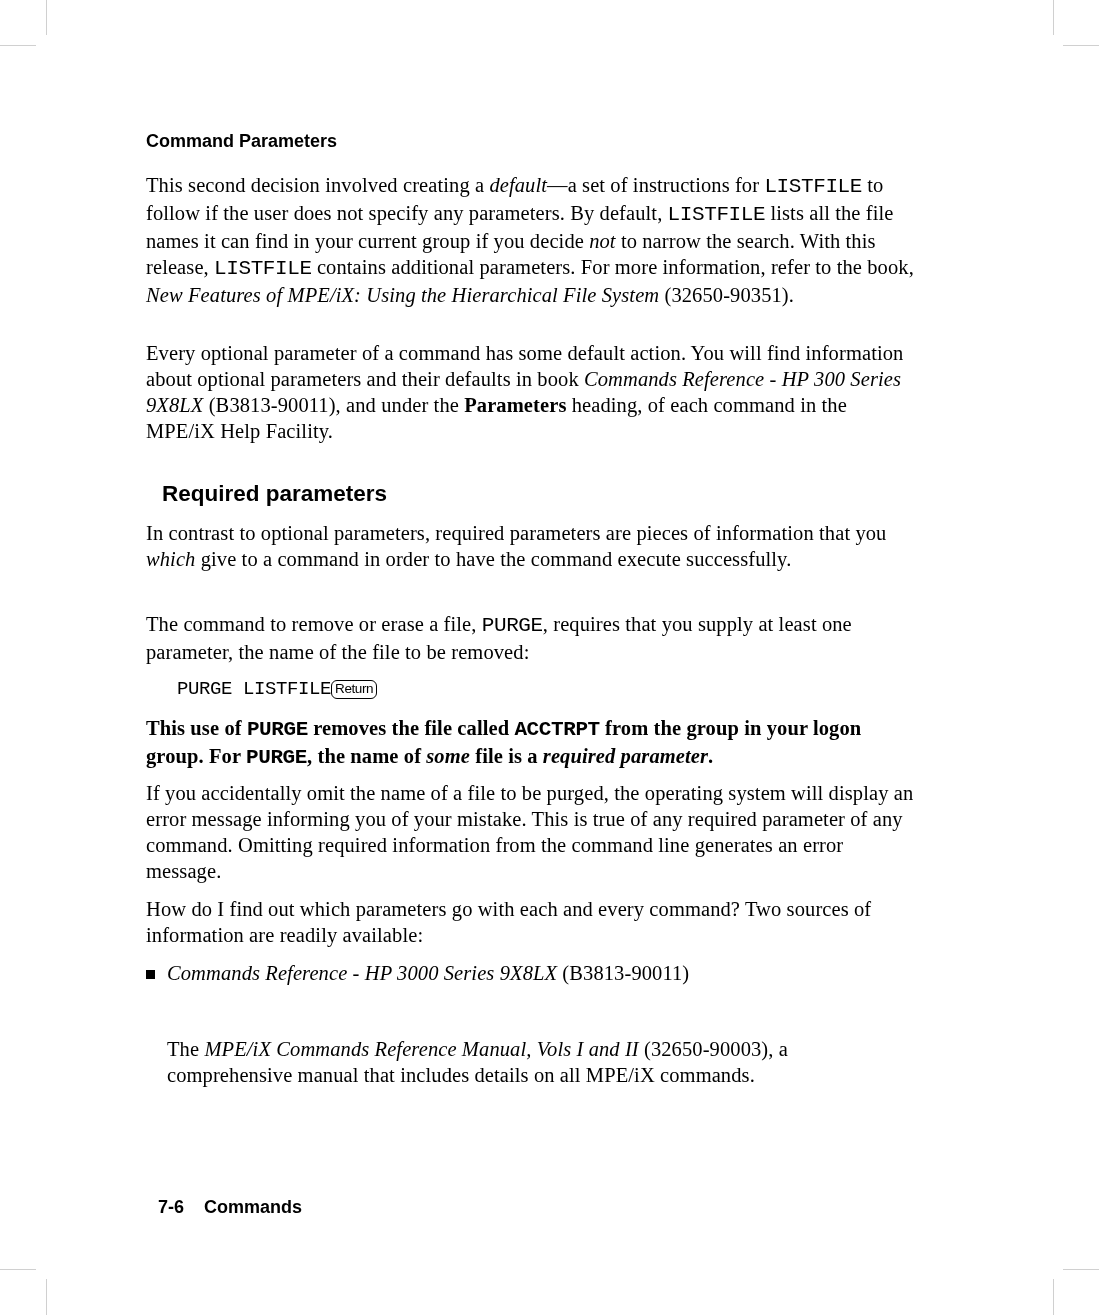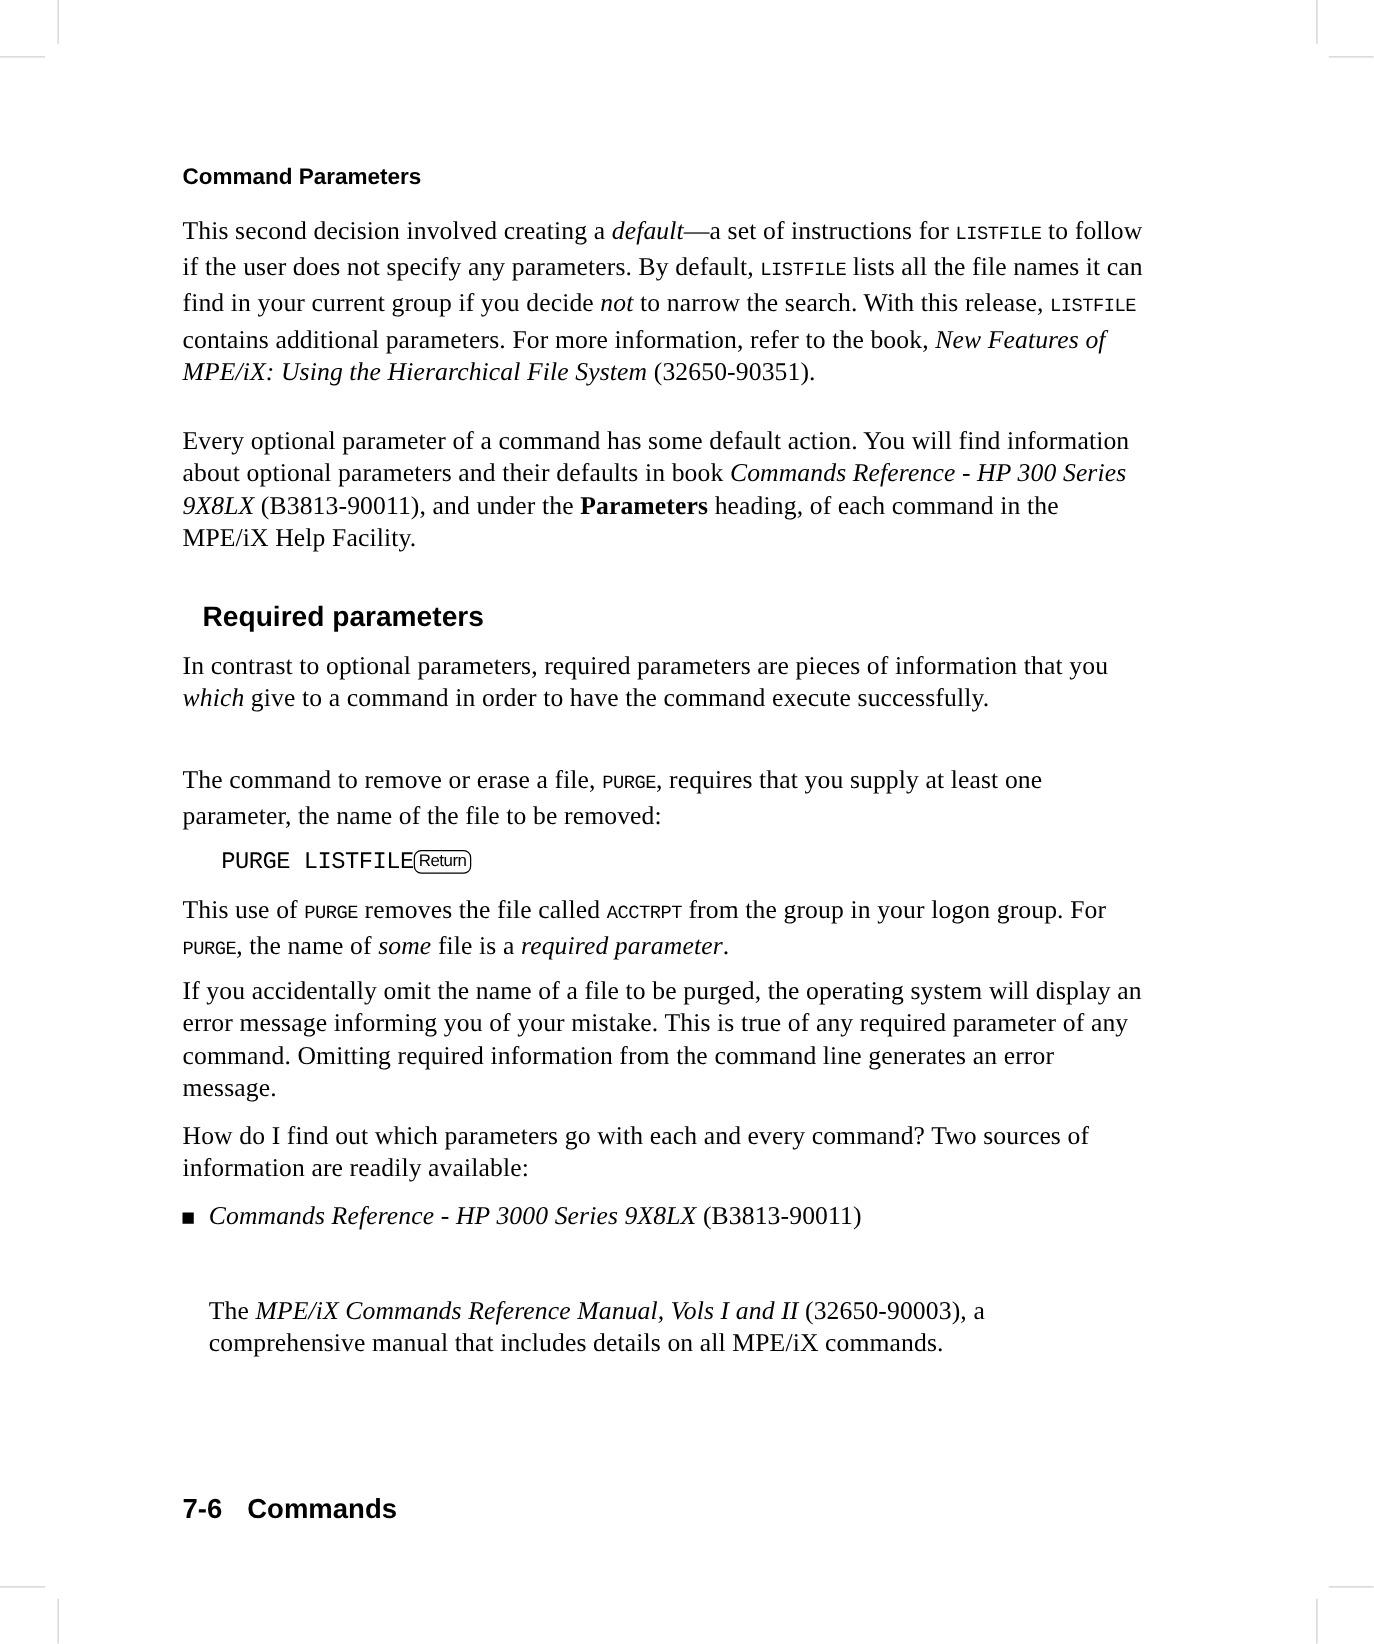--- a/index.html
+++ b/index.html
@@ -1,30 +1,30 @@
 <!DOCTYPE html>
 <html><head>
 <meta charset="utf-8">
 <style>
   html, body { margin: 0; padding: 0; background: #ffffff; }
   body { width: 1099px; height: 1315px; position: relative; overflow: hidden; color: #000; }
   .crop { position: absolute; background: #d0d0d0; }
   .page { position: absolute; left: 146px; top: 0; width: 770px; }
   .serif { font-family: "Liberation Serif", "DejaVu Serif", serif; font-size: 20.5px; line-height: 26px; letter-spacing: 0.1px; }
-  .mono { font-family: "Liberation Mono", "DejaVu Sans Mono", monospace; font-size: 15px; letter-spacing: -0.4px; }
+  .mono { font-family: "Liberation Mono", "DejaVu Sans Mono", monospace; font-size: 21px; letter-spacing: -0.4px; }
   .sans-bold { font-family: "Liberation Sans", "DejaVu Sans", sans-serif; font-weight: bold; }
   h1.section-label { position: absolute; top: 130px; left: 0; margin: 0; font-size: 18px; line-height: 22px; }
   h2.subsection { position: absolute; top: 480px; left: 16px; margin: 0; font-size: 22.5px; line-height: 28px; }
   p { margin: 0; position: absolute; left: 0; width: 770px; }
   .code-line { position: absolute; left: 31px; top: 678px; font-size: 19px; }
   .key { display: inline-block; font-family: "Liberation Sans", "DejaVu Sans", sans-serif; font-size: 13.5px; line-height: 16px; border: 1.5px solid #000; border-radius: 6px; padding: 0 3px 1px 3px; vertical-align: 1px; margin-left: 0; }
   ul.bullets { list-style: none; margin: 0; padding: 0; position: absolute; left: 0; top: 960px; width: 770px; }
   ul.bullets li { position: relative; padding-left: 21px; height: 38px; }
   .bullet { position: absolute; left: 0; top: 10px; width: 9px; height: 9px; background: #000; }
-  .footer { position: absolute; top: 1196px; left: 0; font-size: 22px; line-height: 22px; }
+  .footer { position: absolute; top: 1196px; left: 12px; font-size: 18px; line-height: 22px; }
   .footer .sep { display: inline-block; width: 20px; }
 </style>
 </head>
 <body>
 
 <div class="crop" style="left:46px;top:0;width:1px;height:35px;"></div>
 <div class="crop" style="left:0;top:45px;width:36px;height:1px;"></div>
 <div class="crop" style="left:1053px;top:0;width:1px;height:35px;"></div>
 <div class="crop" style="left:1063px;top:45px;width:36px;height:1px;"></div>
 <div class="crop" style="left:0;top:1269px;width:36px;height:1px;"></div>
@@ -51,21 +51,21 @@
   </p>
 
   <p class="serif" style="top:611px;">
     <span>The command to remove or erase a file, </span><span class="mono">PURGE</span><span>, requires that you supply at least one parameter, the name of the file to be removed:</span>
   </p>
 
   <div class="code-line mono">
     <span>PURGE LISTFILE</span><span class="key">Return</span>
   </div>
 
-  <p class="serif" style="top:715px;">
+  <p class="serif" style="top:715px;font-weight:bold;">
     <span>This use of </span><span class="mono">PURGE</span><span> removes the file called </span><span class="mono">ACCTRPT</span><span> from the group in your logon group.  For </span><span class="mono">PURGE</span><span>, the name of </span><i>some</i><span> file is a </span><i>required parameter</i><span>.</span>
   </p>
 
   <p class="serif" style="top:780px;">
     <span>If you accidentally omit the name of a file to be purged, the operating system will display an error message informing you of your mistake.  This is true of any required parameter of any command.  Omitting required information from the command line generates an error message.</span>
   </p>
 
   <p class="serif" style="top:896px;">
     <span>How do I find out which parameters go with each and every command?  Two sources of information are readily available:</span>
   </p>

